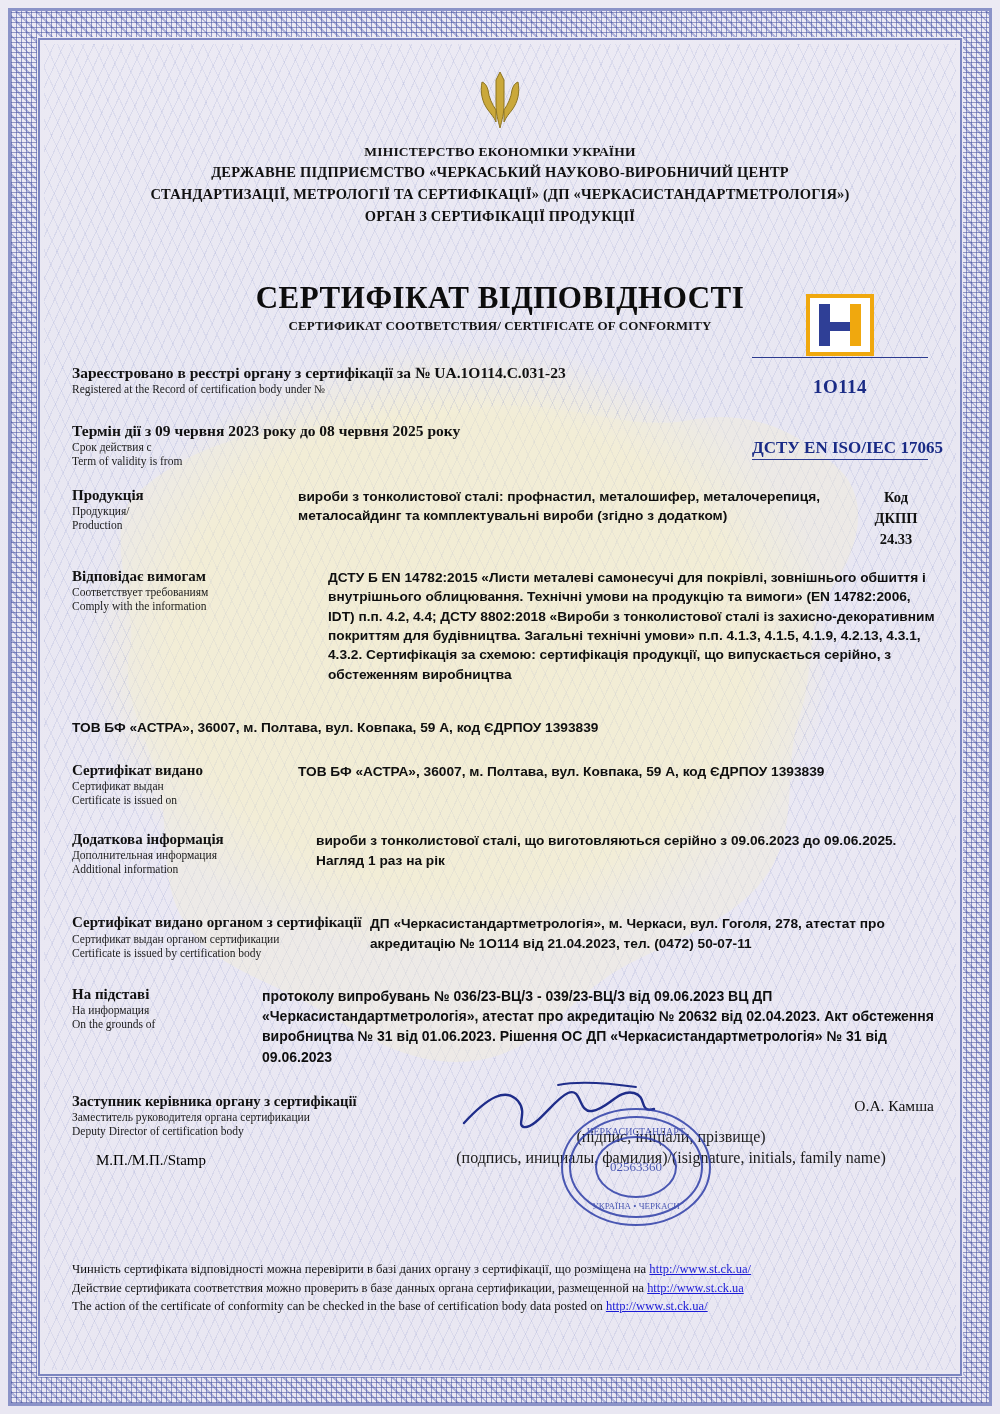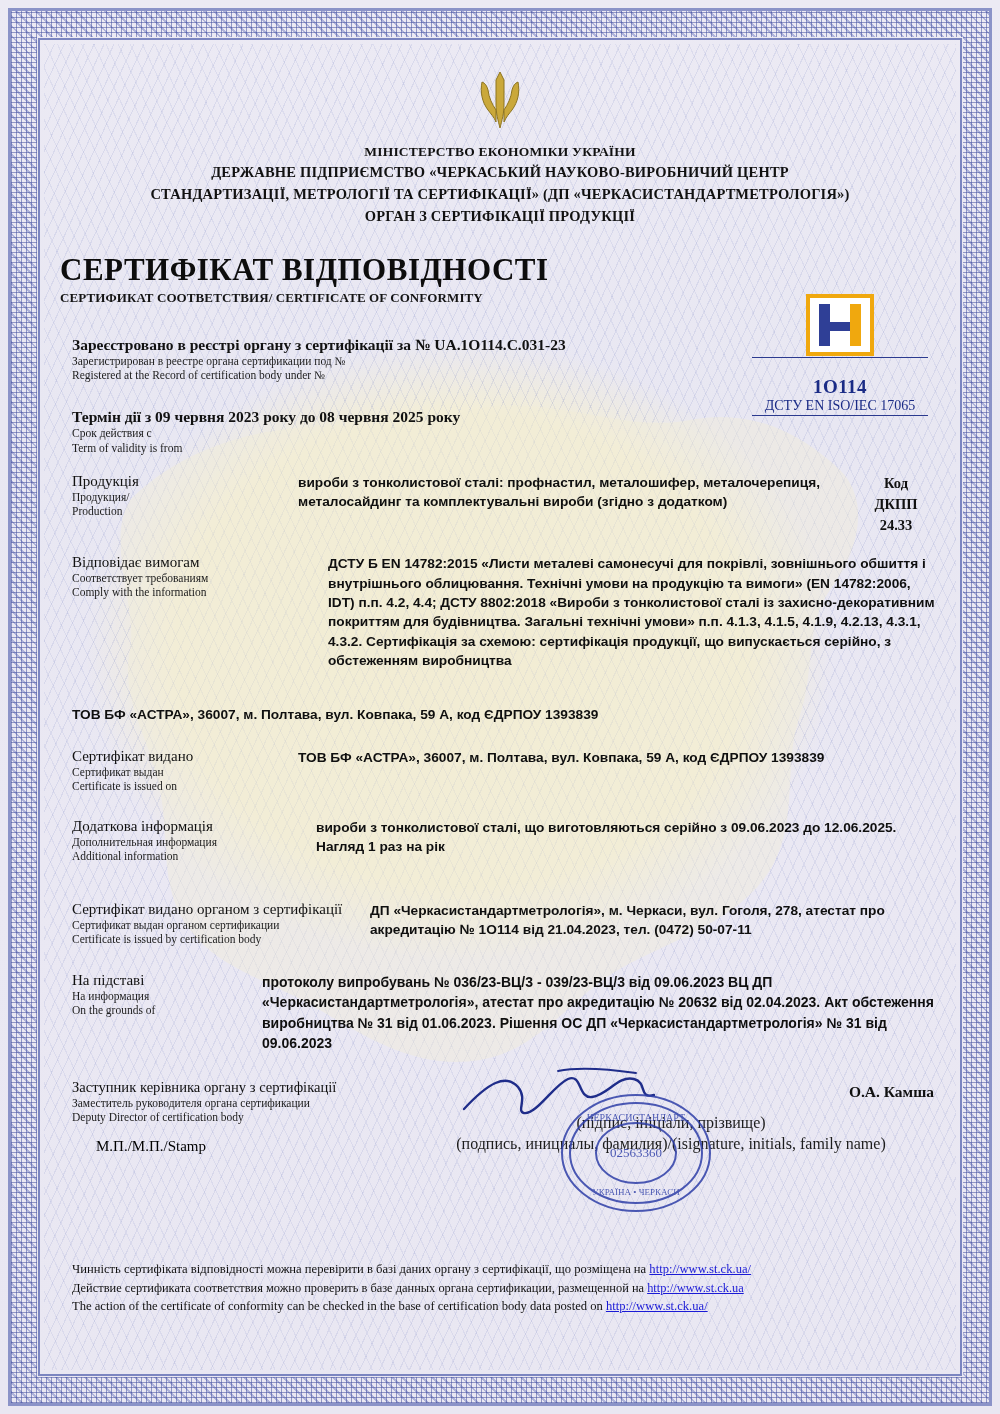--- a/index.html
+++ b/index.html
@@ -84,22 +84,22 @@
     font-size: 14.5px;
     line-height: 1.5;
     color: #111;
     letter-spacing: 0.2px;
     margin-top: 10px;
   }
   .ministry div:first-child { font-size: 13.5px; }
 
   
   .title-block {
-    text-align: left;
-    margin-top: 24px;
+    text-align: center;
+    margin-top: 52px;
   }
   .title-main {
     font-size: 31px;
     font-weight: bold;
     letter-spacing: 0.5px;
     color: #0d0d0d;
   }
   .title-sub {
     font-size: 13px;
     font-weight: bold;
@@ -140,25 +140,26 @@
     background: #2f3f96;
   }
   .accred-num {
     margin-top: 18px;
     font-size: 19px;
     font-weight: bold;
     color: #1a2b86;
     letter-spacing: 0.5px;
   }
   .accred-std {
-    font-size: 14px;
-    font-weight: normal;
+    font-size: 17px;
+    font-weight: bold;
     color: #1a2b86;
     letter-spacing: 0;
     white-space: nowrap;
+    margin-top: 40px;
   }
   .accred-rule {
     border-top: 1px solid #2b3a8f;
     margin: 1px 0 1px 0;
   }
 
   
   .reg {
     margin-top: 30px;
     padding-left: 12px;
@@ -191,21 +192,21 @@
     margin-top: 18px;
     padding-left: 12px;
   }
   .row .labels {
     width: 218px;
     flex: 0 0 218px;
     padding-right: 8px;
   }
   .lbl-main {
     font-size: 15px;
-    font-weight: normal;
+    font-weight: bold;
     color: #111;
     line-height: 1.15;
   }
   .lbl-ru, .lbl-en {
     font-size: 11.5px;
     line-height: 1.22;
     color: #1c1c1c;
   }
   .row .value {
     flex: 1 1 auto;
@@ -244,21 +245,21 @@
     flex: 1 1 auto;
     position: relative;
     text-align: center;
     padding-top: 2px;
   }
   .sig-name {
     position: absolute;
     right: 6px;
     top: 4px;
     font-size: 15.5px;
-    font-weight: bold;
+    font-weight: normal;
     color: #111;
   }
   .sig-caption {
     margin-top: 32px;
     font-size: 16px;
     line-height: 1.3;
     color: #1c1c1c;
     text-align: center;
   }
   .scribble {
@@ -344,21 +345,20 @@
         <div class="bar-r"></div>
       </div>
       <div class="accred-rule"></div>
       <div class="accred-num">1О114</div>
       <div class="accred-std">ДСТУ EN ISO/IEC 17065</div>
       <div class="accred-rule"></div>
     </div>
 
     <div class="reg">
       <div class="reg-main">Зареєстровано в реєстрі органу з сертифікації за № UA.1О114.С.031-23</div>
-      <div class="small-ru">Зарегистрирован в реестре органа сертификации под №</div>
       <div class="small-en">Registered at the Record of certification body under №</div>
     </div>
 
     <div class="validity">
       <div class="validity-main">Термін дії з 09 червня 2023 року  до  08 червня 2025 року</div>
       <div class="small-ru">Срок действия с</div>
       <div class="small-en">Term of validity is from</div>
     </div>
 
     <div class="row">
@@ -396,21 +396,21 @@
       </div>
       <div class="value">ТОВ БФ «АСТРА», 36007, м. Полтава, вул. Ковпака, 59 А, код ЄДРПОУ 1393839</div>
     </div>
 
     <div class="row wide" style="margin-top:24px">
       <div class="labels">
         <div class="lbl-main">Додаткова інформація</div>
         <div class="lbl-ru">Дополнительная информация</div>
         <div class="lbl-en">Additional information</div>
       </div>
-      <div class="value">вироби з тонколистової сталі, що виготовляються серійно з 09.06.2023 до 12.06.2025. Нагляд 1 раз на рік</div>
+      <div class="value">вироби з тонколистової сталі, що виготовляються серійно з 09.06.2023 до 09.06.2025. Нагляд 1 раз на рік</div>
     </div>
 
     <div class="row" style="margin-top:38px">
       <div class="labels" style="width:290px;flex:0 0 290px">
         <div class="lbl-main">Сертифікат видано органом з сертифікації</div>
         <div class="lbl-ru">Сертификат выдан органом сертификации</div>
         <div class="lbl-en">Certificate is issued by certification body</div>
       </div>
       <div class="value">ДП «Черкасистандартметрологія», м. Черкаси, вул. Гоголя, 278, атестат про акредитацію № 1О114 від 21.04.2023, тел. (0472) 50-07-11</div>
     </div>

